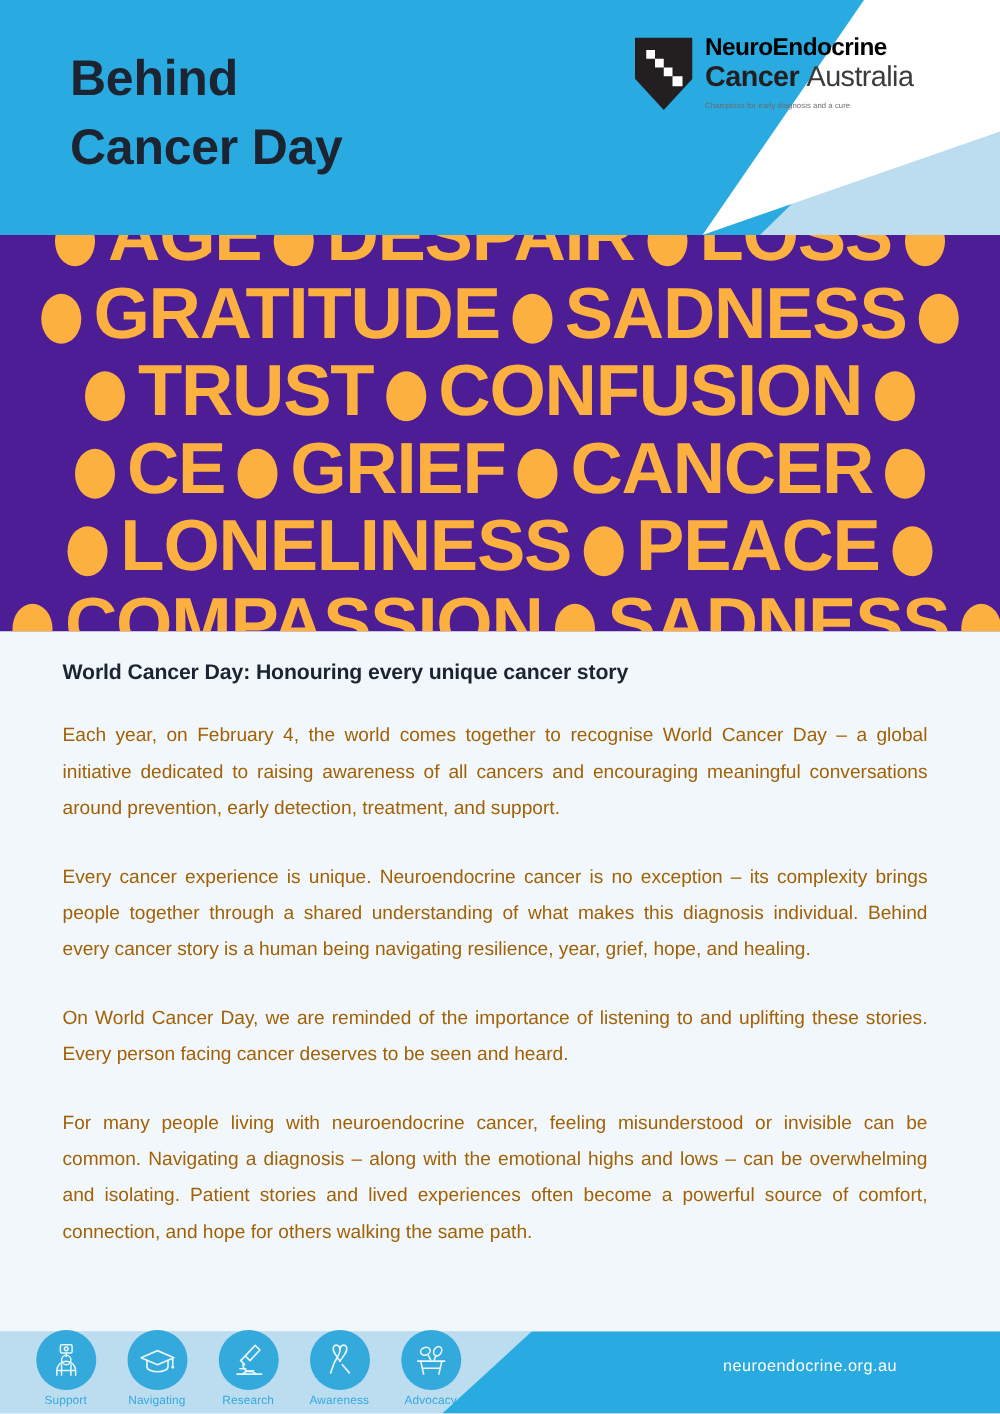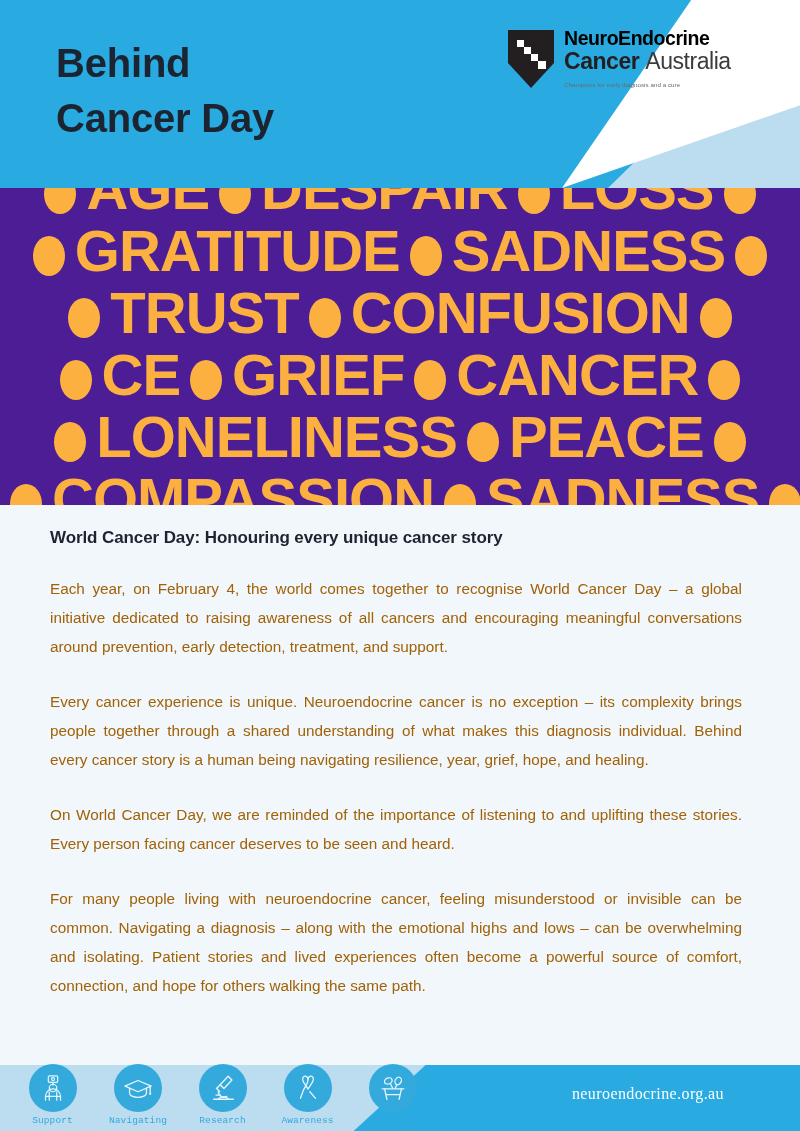--- a/index.html
+++ b/index.html
@@ -181,35 +181,34 @@
     width: 480px; height: 66px;
     background: #29abe2;
     clip-path: polygon(22% 0%, 100% 0%, 100% 100%, 7% 100%);
   }
   .footer-url {
     position: absolute;
     left: 508px;
     top: 20px;
     width: 280px;
     text-align: center;
-    font-family: Liberation Serif, serif;
-    font-size: 16px;
+    font-family: Liberation Sans, sans-serif;
+    font-size: 13px;
     color: #ffffff;
     letter-spacing: 0.4px;
   }
 
   
   .pillars {
     position: absolute;
     left: 24px;
     bottom: 5px;
     display: flex;
-    gap: 28px;
+    gap: 16px;
     align-items: flex-end;
-    font-family: Liberation Mono, monospace;
   }
   .pillar {
     width: 57px;
     text-align: center;
   }
   .pillar-circle {
     width: 48px;
     height: 48px;
     margin: 0 auto 3px auto;
     border-radius: 50%;

